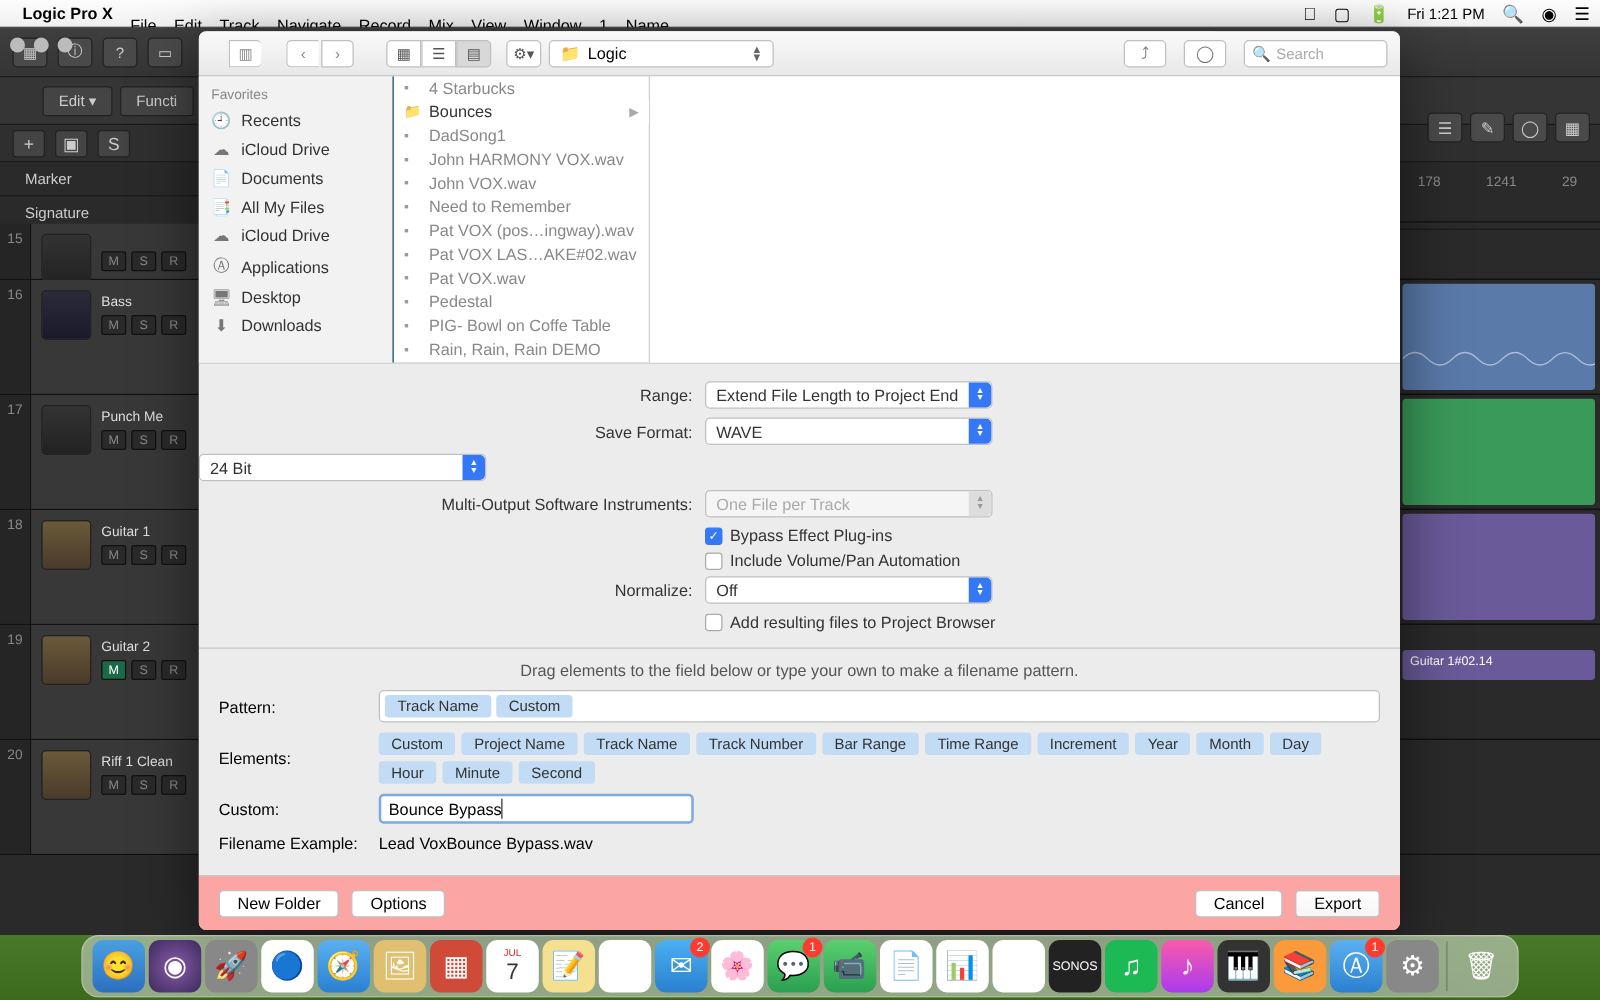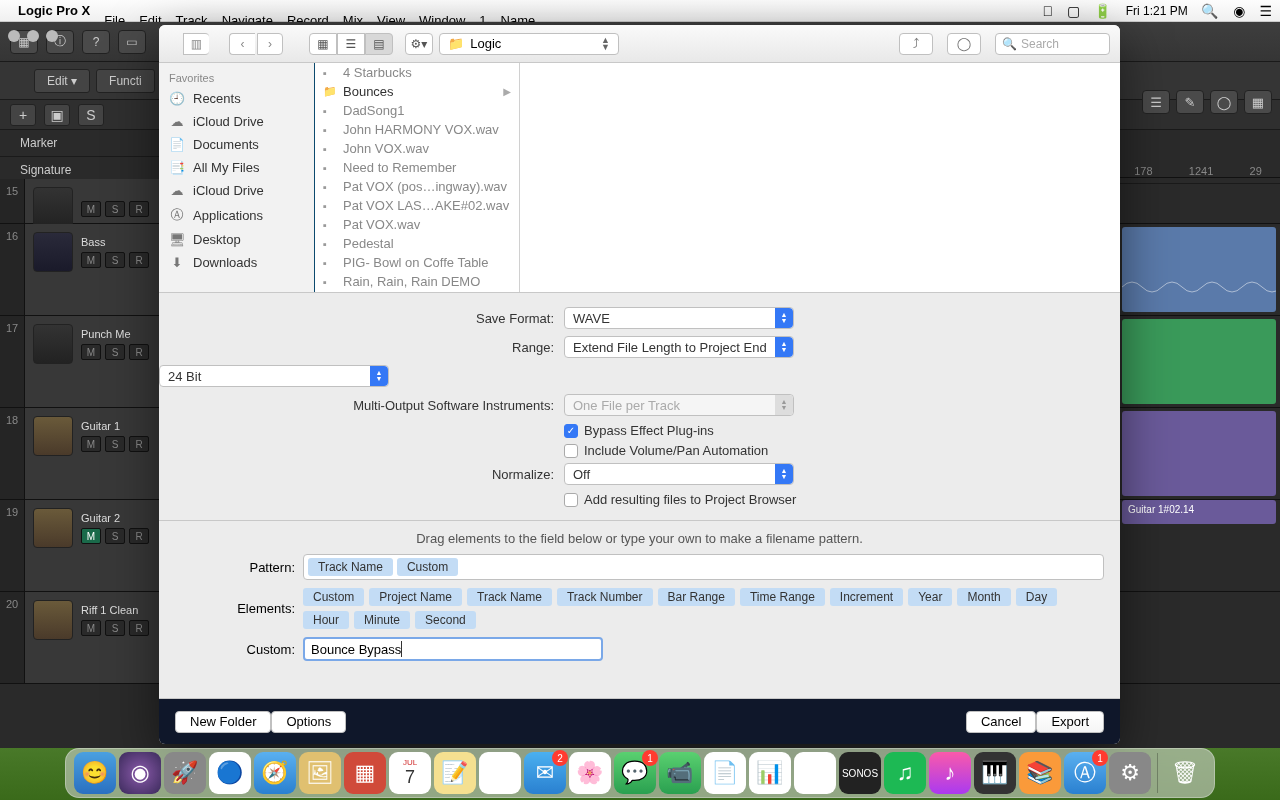--- a/index.html
+++ b/index.html
@@ -30,21 +30,21 @@
 .track .header { width: 137px; background:#383838; padding:8px; display:flex; flex-direction:column; gap:6px; }
 .track .header-inner { display:flex; gap:8px; align-items:center;}
 .track .thumb { width:40px; height:40px; background:linear-gradient(#6a5a3a,#4a3a2a); border-radius:4px; border:1px solid #222;}
 .track .thumb.key { background:linear-gradient(#333,#222);}
 .track .thumb.bass { background:linear-gradient(#2a2a3a,#1a1a2a);}
 .track .tname { color:#ddd; font-size:11px;}
 .track .btns { display:flex; gap:4px; margin-top:4px;}
 .track .tb { width:20px; height:16px; background:#2a2a2a; border:1px solid #111; border-radius:2px; color:#888; font-size:10px; display:flex; align-items:center; justify-content:center;}
 .track .tb.on { background:#1a6a4a; color:#fff;}
 
-.ruler { position:absolute; right:0; top:118px; height:38px; width:164px; background:#2a2a2a; color:#888; font-size:11px; display:flex; align-items:flex-end; justify-content:space-around; border-bottom:1px solid #111;}
+.ruler { position:absolute; right:0; top:118px; height:38px; width:164px; background:#2a2a2a; color:#888; font-size:11px; display:flex; align-items:flex-start; justify-content:space-around; border-bottom:1px solid #111;}
 
 .track-right { position:absolute; left:1120px; top:157px; bottom:0; right:0;}
 .tr-row { height:92px; border-bottom:1px solid #111; position:relative;}
 .region-clip { position:absolute; top:3px; bottom:3px; left:2px; right:4px; border-radius:3px; overflow:hidden;}
 .region-clip.blue { background:#5a7aaa;}
 .region-clip.green { background:#3a9a5a;}
 .region-clip.purple { background:#6a5a9a;}
 .region-clip .wave { position:absolute; bottom:10px; left:0; right:0; height:30px; opacity:0.5;}
 .region-clip .lbl { position:absolute; top:4px; left:6px; color:#fff; font-size:10px;}
 
@@ -88,29 +88,29 @@
 .selectbox.disabled { color:#aaa; background:#f5f5f5;text-align:center;}
 .selectbox .sbarrow { position:absolute; right:0; top:0; width:18px; height:100%; background:#3478f6; border-radius:0 4px 4px 0; display:flex; flex-direction:column; align-items:center; justify-content:center; color:#fff; font-size:7px; line-height:6px;}
 .selectbox.disabled .sbarrow { background:#ddd; color:#999;}
 .chkrow { display:flex; align-items:center; gap:6px; padding-left:405px; margin-bottom:5px; font-size:13px;}
 .chk { width:14px; height:14px; border:1px solid #aaa; border-radius:3px; background:#fff; display:flex; align-items:center; justify-content:center; font-size:10px; color:#fff;}
 .chk.on { background:#3478f6; border-color:#3478f6;}
 
 .dlg-pattern { border-top:1px solid #c8c8c8; padding:10px 16px; font-size:13px;}
 .phint { text-align:center; color:#555; margin-bottom:8px;}
 .prow { display:flex; align-items:center; margin-bottom:8px; gap:8px;}
-.prow .plabel { width:120px; text-align:right;}
+.prow .plabel { width:120px; }
 .patternbox { flex:1; min-height:24px; background:#fff; border:1px solid #c0c0c0; border-radius:4px; padding:3px 4px; display:flex; gap:4px; align-items:center;}
 .tag { background:#c3dcf5; border-radius:3px; padding:2px 10px; font-size:12px; color:#333;}
 .elementsbox { flex:1; display:flex; flex-wrap:wrap; gap:5px;}
-.customfield { width:300px; height:24px; border:2px solid #7aa8e8; border-radius:4px; background:#fff; padding:0 6px; display:flex; align-items:center; font-size:13px;}
+.customfield { width:252px; height:24px; border:2px solid #7aa8e8; border-radius:4px; background:#fff; padding:0 6px; display:flex; align-items:center; font-size:13px;}
 .customfield .cursor { width:1px; height:16px; background:#333; animation:blink 1s infinite;}
 @keyframes blink { 50% { opacity:0;}}
 
-.dlg-footer { margin-top:auto; height:46px; border-top:1px solid #c8c8c8; background:#0f172a; display:flex; align-items:center; padding:0 16px; }
+.dlg-footer { margin-top:auto; height:46px; border-top:1px solid #c8c8c8; background:#fca5a5; display:flex; align-items:center; padding:0 16px; gap:10px;}
 .dlg-footer .fbtn { height:22px; padding:0 14px; background:#fff; border:1px solid #c0c0c0; border-radius:4px; font-size:13px; display:flex; align-items:center;}
 .dlg-footer .spacer {flex:1;}
 .dlg-footer .fbtn.primary { background:linear-gradient(#fff,#f5f5f5);}
 
 
 .logic-traffic { position:absolute; top:30px; left:8px; display:flex; gap:7px; z-index:1;}
 .tl { width:12px; height:12px; border-radius:50%;}
 .tl.r{background:#bbb;} .tl.y{background:#bbb;} .tl.g{background:#bbb;}
 
 
@@ -295,21 +295,21 @@
           </svg>
         </div>
       </div>
     <div class="tr-row">
         <div class="region-clip green"></div>
       </div>
     <div class="tr-row">
         <div class="region-clip purple"></div>
       </div>
     <div class="tr-row">
-        <div class="region-clip purple" style="top:0;height:24px">
+        <div class="region-clip purple" style="top:20px;height:24px">
           <span class="lbl">Guitar 1#02.14</span>
         </div>
       </div>
   </div>
 </div>
 
 <div class="dialog">
   <div class="dlg-titlebar">
     <div class="navbtns">
       <div class="nbtn">▥</div>
@@ -429,36 +429,36 @@
           <span class="ficon">▪</span>
           <span>Rain, Rain, Rain DEMO</span>
         </div>
       <div class="fitem"></div>
     </div>
     <div class="preview"></div>
   </div>
 
   <div class="dlg-form">
     <div class="frow">
+      <div class="flabel">Range:</div>
+      <div class="fcontrol">
+          <div class="selectbox">
+            <span>Extend File Length to Project End</span>
+            <div class="sbarrow">
+              <span>▲</span>
+              <span>▼</span>
+            </div>
+          </div>
+        </div>
+    </div>
+    <div class="frow">
       <div class="flabel">Save Format:</div>
       <div class="fcontrol">
           <div class="selectbox">
             <span>WAVE</span>
-            <div class="sbarrow">
-              <span>▲</span>
-              <span>▼</span>
-            </div>
-          </div>
-        </div>
-    </div>
-    <div class="frow">
-      <div class="flabel">Range:</div>
-      <div class="fcontrol">
-          <div class="selectbox">
-            <span>Extend File Length to Project End</span>
             <div class="sbarrow">
               <span>▲</span>
               <span>▼</span>
             </div>
           </div>
         </div>
     </div>
     <div class="frow">
       <div class="fcontrol">
           <div class="selectbox">
@@ -534,20 +534,24 @@
         <span class="tag">Minute</span>
         <span class="tag">Second</span>
       </div>
     </div>
     <div class="prow">
       <div class="plabel">Custom:</div>
       <div class="customfield">
           <span>Bounce Bypass</span>
           <span class="cursor"></span>
         </div>
+    </div>
+    <div class="prow">
+      <div class="plabel">Filename Example:</div>
+      <div>Lead VoxBounce Bypass.wav</div>
     </div>
   </div>
 
   <div class="dlg-footer">
     <div class="fbtn">New Folder</div>
     <div class="fbtn">Options</div>
     <div class="spacer"></div>
     <div class="fbtn">Cancel</div>
     <div class="fbtn primary">Export</div>
   </div>

